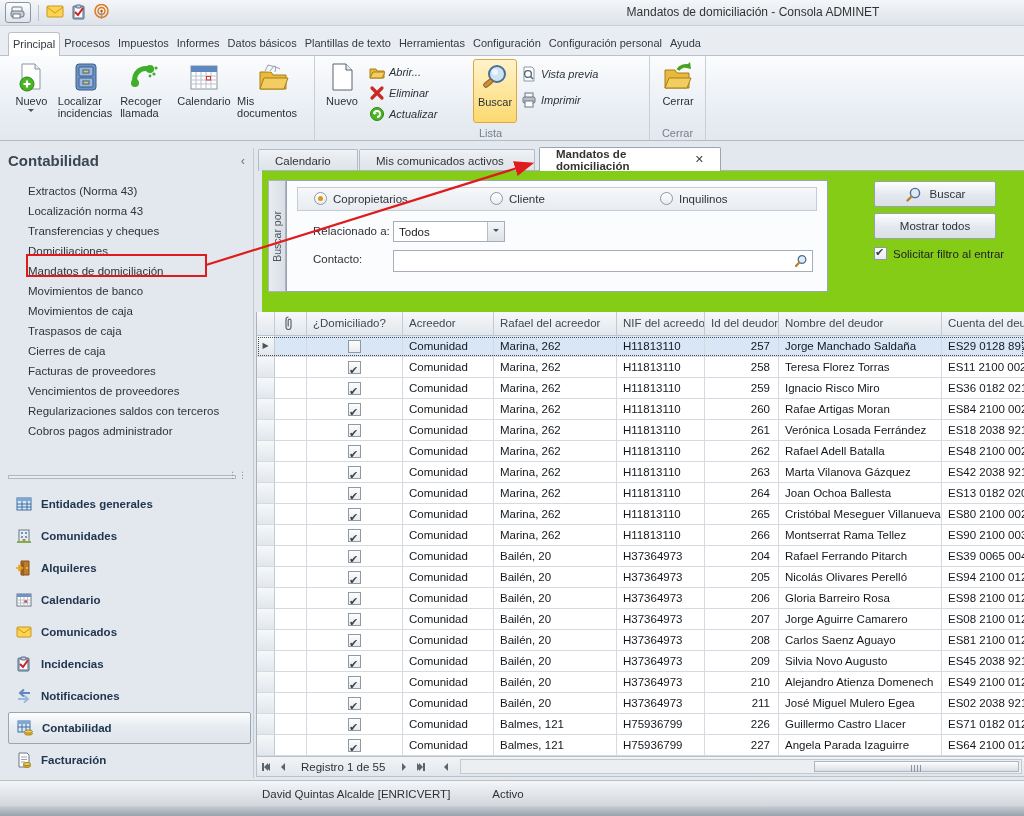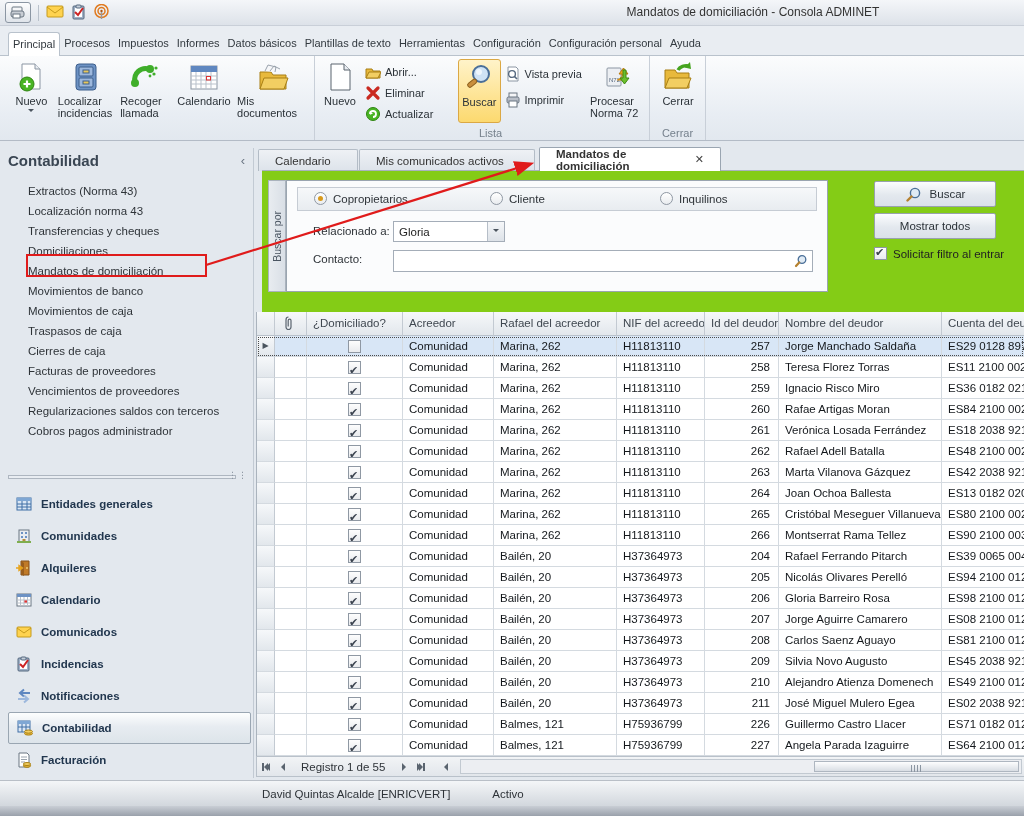--- a/index.html
+++ b/index.html
@@ -30,21 +30,21 @@
     border-bottom:1px solid #b3bbc6; display:flex; }
   .rgroup { position:relative; height:100%; border-right:1px solid #c8cfd8; padding:3px 2px 16px 4px;
     display:flex; align-items:flex-start; }
   .rgroup-label { position:absolute; bottom:1px; left:0; right:0; text-align:center;
     font-size:11px; color:#75808c; }
   .bigbtn { height:64px; display:flex; flex-direction:column; align-items:center; justify-content:flex-start;
     padding:3px 3px 0; border-radius:3px; }
   .bigbtn .blabel { font-size:11px; color:#2b3238; line-height:12px; margin-top:3px; }
   .bigbtn.hl { background:linear-gradient(#fff3c9,#fcd96f); border:1px solid #dba844; }
   .caret { width:0; height:0; border:3px solid transparent; border-top-color:#4b545e; margin-top:2px; }
-  .smallstack { display:flex; flex-direction:column; justify-content:flex-end; gap:3px; padding-top:4px; }
+  .smallstack { display:flex; flex-direction:column; justify-content:flex-end; gap:3px; padding-top:4px;font-style:italic; }
   .smallbtn { display:flex; align-items:center; gap:4px; font-size:11px; color:#2b3238; padding:1px 4px; }
   .ico30 { width:32px; height:30px; display:block; }
   .ico16 { width:16px; height:16px; display:block; }
 
   
   .workspace { position:absolute; left:0; top:141px; right:0; bottom:0; background:#e3e8ee; }
 
   
   .sidebar { position:absolute; left:8px; top:148px; width:243px; bottom:38px; }
   .sb-head { height:24px; display:flex; align-items:center; }
@@ -317,29 +317,20 @@
       </div>
       <div class="smallbtn">
         <svg class="ico16" viewBox="0 0 16 16">
             <rect x="4" y="1" width="8" height="5" fill="#f4f5f7" stroke="#6b7682"></rect>
             <rect x="2" y="5" width="12" height="6" rx="1.5" fill="#b9bfc8" stroke="#6b7682"></rect>
             <rect x="4" y="9" width="8" height="6" fill="#fff" stroke="#6b7682"></rect>
           </svg>
         <span>Imprimir</span>
       </div>
     </div>
-    <div class="bigbtn" style="width:66px">
-      <svg class="ico30" viewBox="0 0 32 30">
-          <rect x="6" y="6" width="14" height="18" rx="1" fill="#eceff3" stroke="#8b96a3"></rect>
-          <text x="8" y="20" font-size="6" fill="#55687f" font-family="sans-serif">N72</text>
-          <path d="M19 12 h5 v-6 h-3 l4.5-6 4.5 6 h-3" fill="#f0a81f" stroke="#b5770c" transform="translate(-3,6)"></path>
-          <path d="M22 8 v8 l-3 0 4.5 6 4.5-6 h-3 v-8 z" fill="#6cbf2e" stroke="#3f8a12"></path>
-        </svg>
-      <span class="blabel">Procesar Norma 72</span>
-    </div>
   </div>
 
   <div class="rgroup" style="width:56px">
     <div class="bigbtn" style="width:48px">
       <svg class="ico30" viewBox="0 0 32 30">
           <path d="M3 8 h10 l2 3 h12 v15 h-24 z" fill="#e8b93c" stroke="#a87f14"></path>
           <path d="M3 26 l4-10 h22 l-4 10 z" fill="#f2ce62" stroke="#a87f14"></path>
           <path d="M16 8 A 9 7 0 0 1 27 4" fill="none" stroke="#45a41f" stroke-width="3.4"></path>
           <path d="M28 0 L29 7 L22.5 5.5 z" fill="#45a41f"></path>
         </svg>
@@ -485,21 +476,21 @@
           <span class="rdot"></span>
           <span>Cliente</span>
         </label>
       <label class="radio" style="left:362px">
           <span class="rdot"></span>
           <span>Inquilinos</span>
         </label>
     </div>
     <span class="flabel" style="left:26px; top:44px;">Relacionado a:</span>
     <div class="combo">
-      <span class="cval">Gloria</span>
+      <span class="cval">Todos</span>
       <span class="cbtn">
           <span class="caret" style="margin:0"></span>
         </span>
     </div>
     <span class="flabel" style="left:26px; top:72px;">Contacto:</span>
     <div class="tinput">
       <input value="" style="">
       <span class="lensbtn">
         <svg width="14" height="14" viewBox="0 0 14 14">
             <circle cx="8" cy="5.5" r="3.8" fill="#dfeaf4" stroke="#4a6f98" stroke-width="1.3"></circle>

